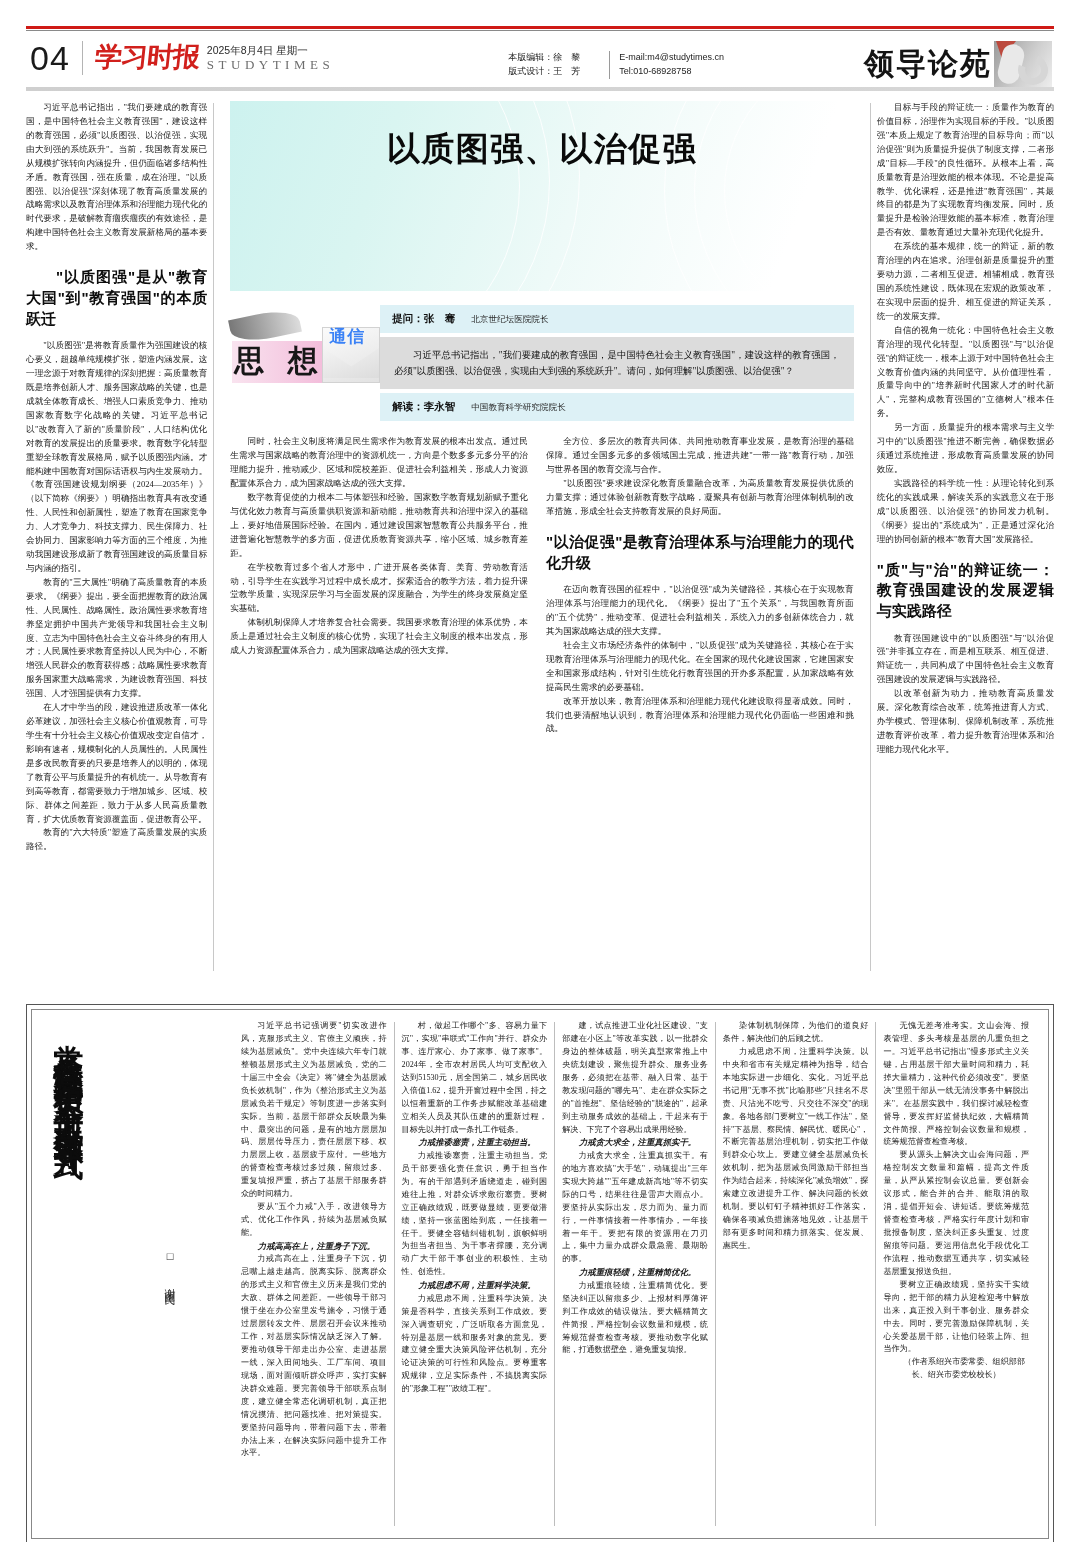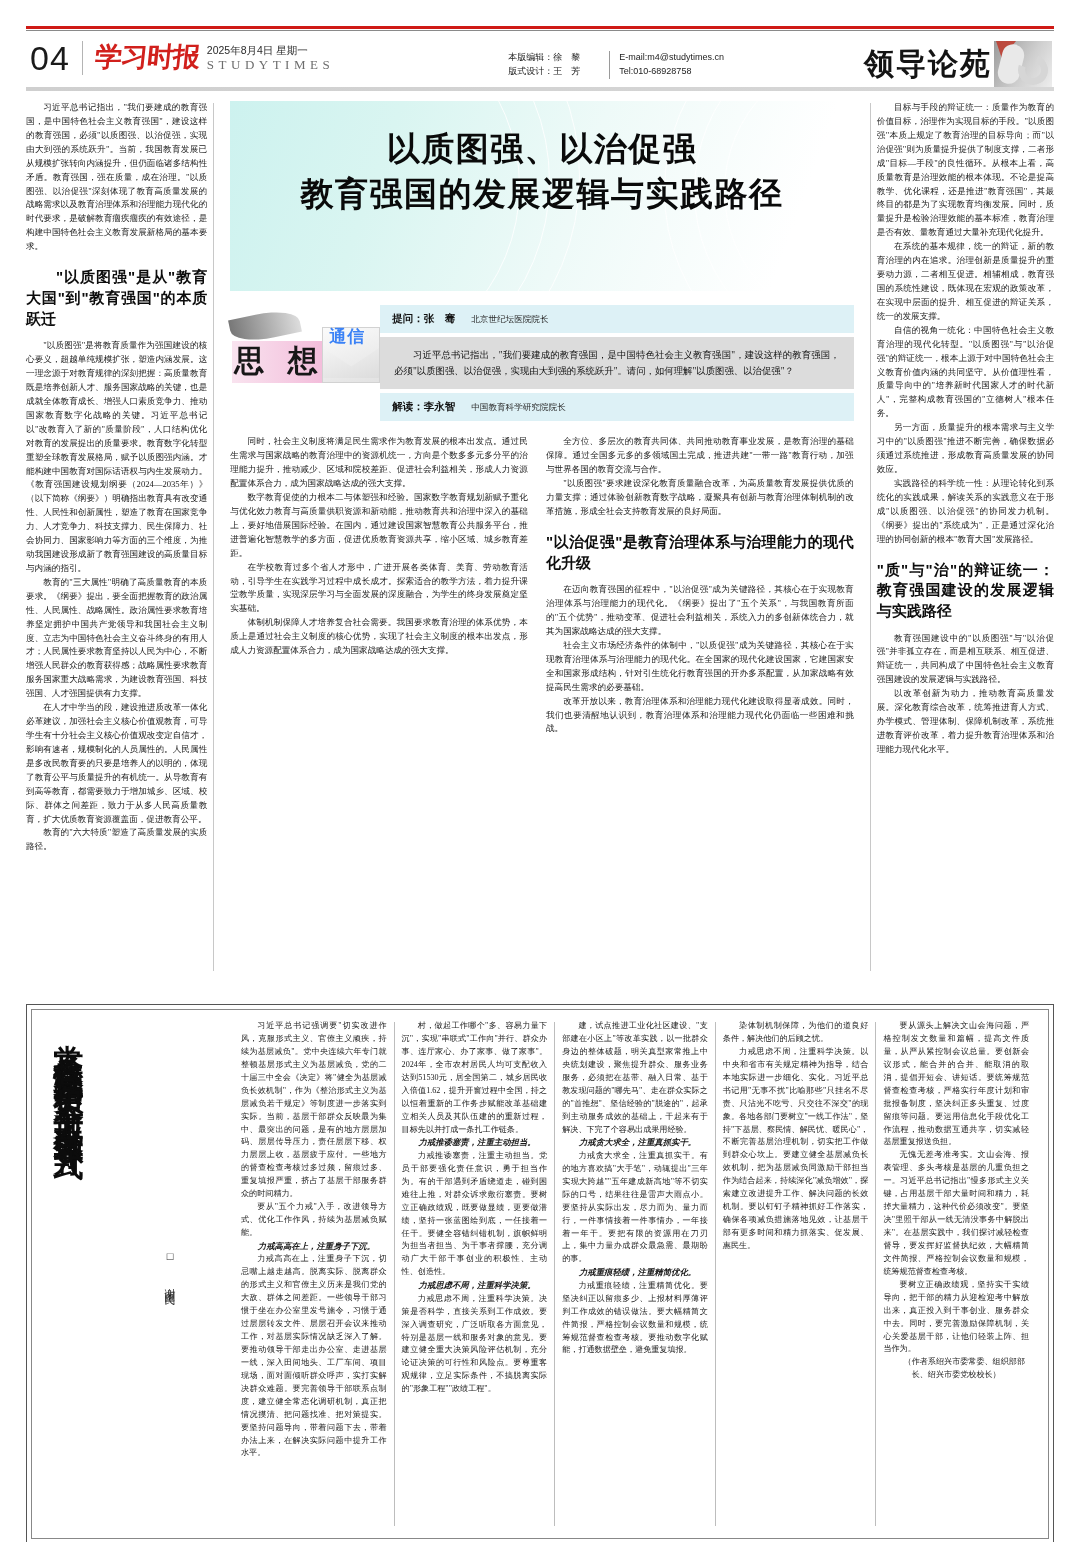--- a/index.html
+++ b/index.html
@@ -187,21 +187,20 @@
 
       <div class="hero">
         <div class="sw s1"></div>
           <div class="sw s2"></div>
           <div class="sw s3"></div>
         <div class="sw s4"></div>
           <div class="sw s5"></div>
           <div class="sw s6"></div>
         <div class="hero-t">
           <div class="l1">以质图强、以治促强</div>
-          <div class="l2">教育强国的发展逻辑与实践路径</div>
         </div>
       </div>
 
       <div class="qa">
         <div class="qa-logo">
           <div class="swoosh"></div>
           <div class="pinkbar"></div>
           <div class="sx">思 想</div>
           <div class="env"></div>
           <div class="tx">通信</div>
@@ -295,22 +294,22 @@
         </div>
         <div class="bsep"></div>
 
         <div class="bcol">
           <p>染体制机制保障，为他们的道良好条件，解决他们的后顾之忧。</p>
           <p>力戒思虑不周，注重科学决策。以中央和省市有关规定精神为指导，结合本地实际进一步细化、实化。习近平总书记用"无事不扰"比喻那些"只挂名不尽责、只沾光不吃亏、只交往不深交"的现象。各地各部门要树立"一线工作法"，坚持"下基层、察民情、解民忧、暖民心"，不断完善基层治理机制，切实把工作做到群众心坎上。要建立健全基层减负长效机制，把为基层减负同激励干部担当作为结合起来，持续深化"减负增效"，探索建立改进提升工作、解决问题的长效机制。要以钉钉子精神抓好工作落实，确保各项减负措施落地见效，让基层干部有更多时间和精力抓落实、促发展、惠民生。</p>
         </div>
         <div class="bsep"></div>
 
         <div class="bcol">
+          <p>无愧无差考准考实。文山会海、报表管理、多头考核是基层的几重负担之一。习近平总书记指出"慢多形式主义关键，占用基层干部大量时间和精力，耗掉大量精力，这种代价必须改变"。要坚决"里照干部从一线无清没事务中解脱出来"。在基层实践中，我们探讨减轻检查督导，要发挥好监督执纪效，大幅精简文件简报、严格控制会议数量和规模，统筹规范督查检查考核。</p>
           <p>要从源头上解决文山会海问题，严格控制发文数量和篇幅，提高文件质量，从严从紧控制会议总量。要创新会议形式，能合并的合并、能取消的取消，提倡开短会、讲短话。要统筹规范督查检查考核，严格实行年度计划和审批报备制度，坚决纠正多头重复、过度留痕等问题。要运用信息化手段优化工作流程，推动数据互通共享，切实减轻基层重复报送负担。</p>
-          <p>无愧无差考准考实。文山会海、报表管理、多头考核是基层的几重负担之一。习近平总书记指出"慢多形式主义关键，占用基层干部大量时间和精力，耗掉大量精力，这种代价必须改变"。要坚决"里照干部从一线无清没事务中解脱出来"。在基层实践中，我们探讨减轻检查督导，要发挥好监督执纪效，大幅精简文件简报、严格控制会议数量和规模，统筹规范督查检查考核。</p>
           <p>要树立正确政绩观，坚持实干实绩导向，把干部的精力从迎检迎考中解放出来，真正投入到干事创业、服务群众中去。同时，要完善激励保障机制，关心关爱基层干部，让他们轻装上阵、担当作为。</p>
           <p class="byline">（作者系绍兴市委常委、组织部部长、绍兴市委党校校长）</p>
         </div>
 
       </div>
     </div>
   </div>
 
 </div>
 

